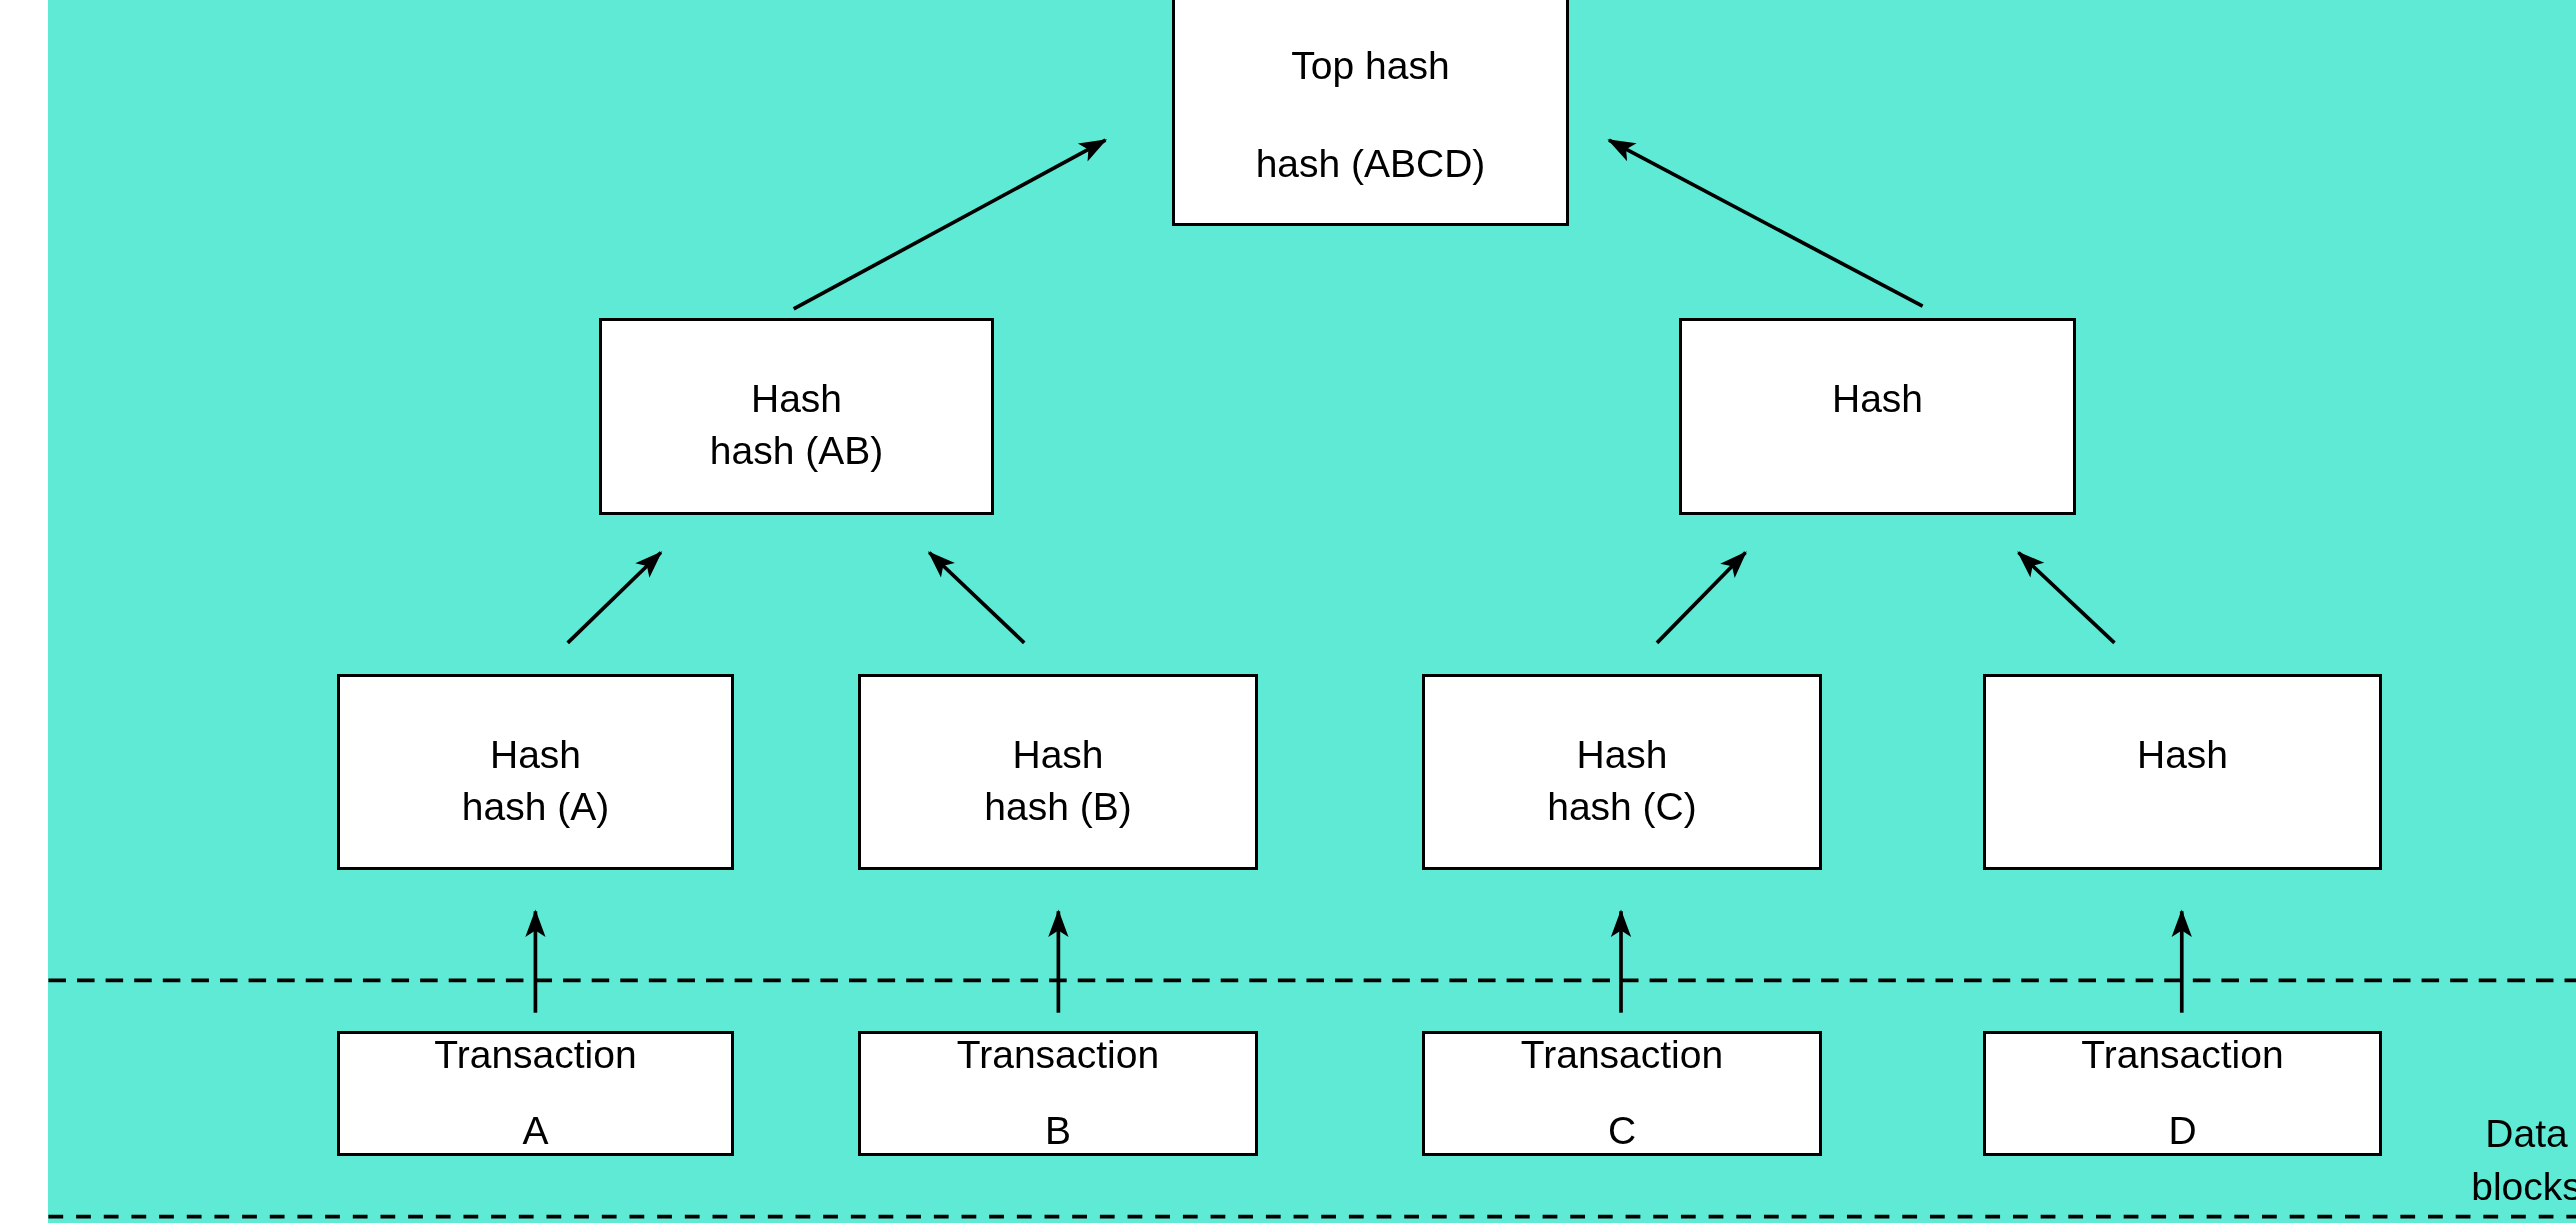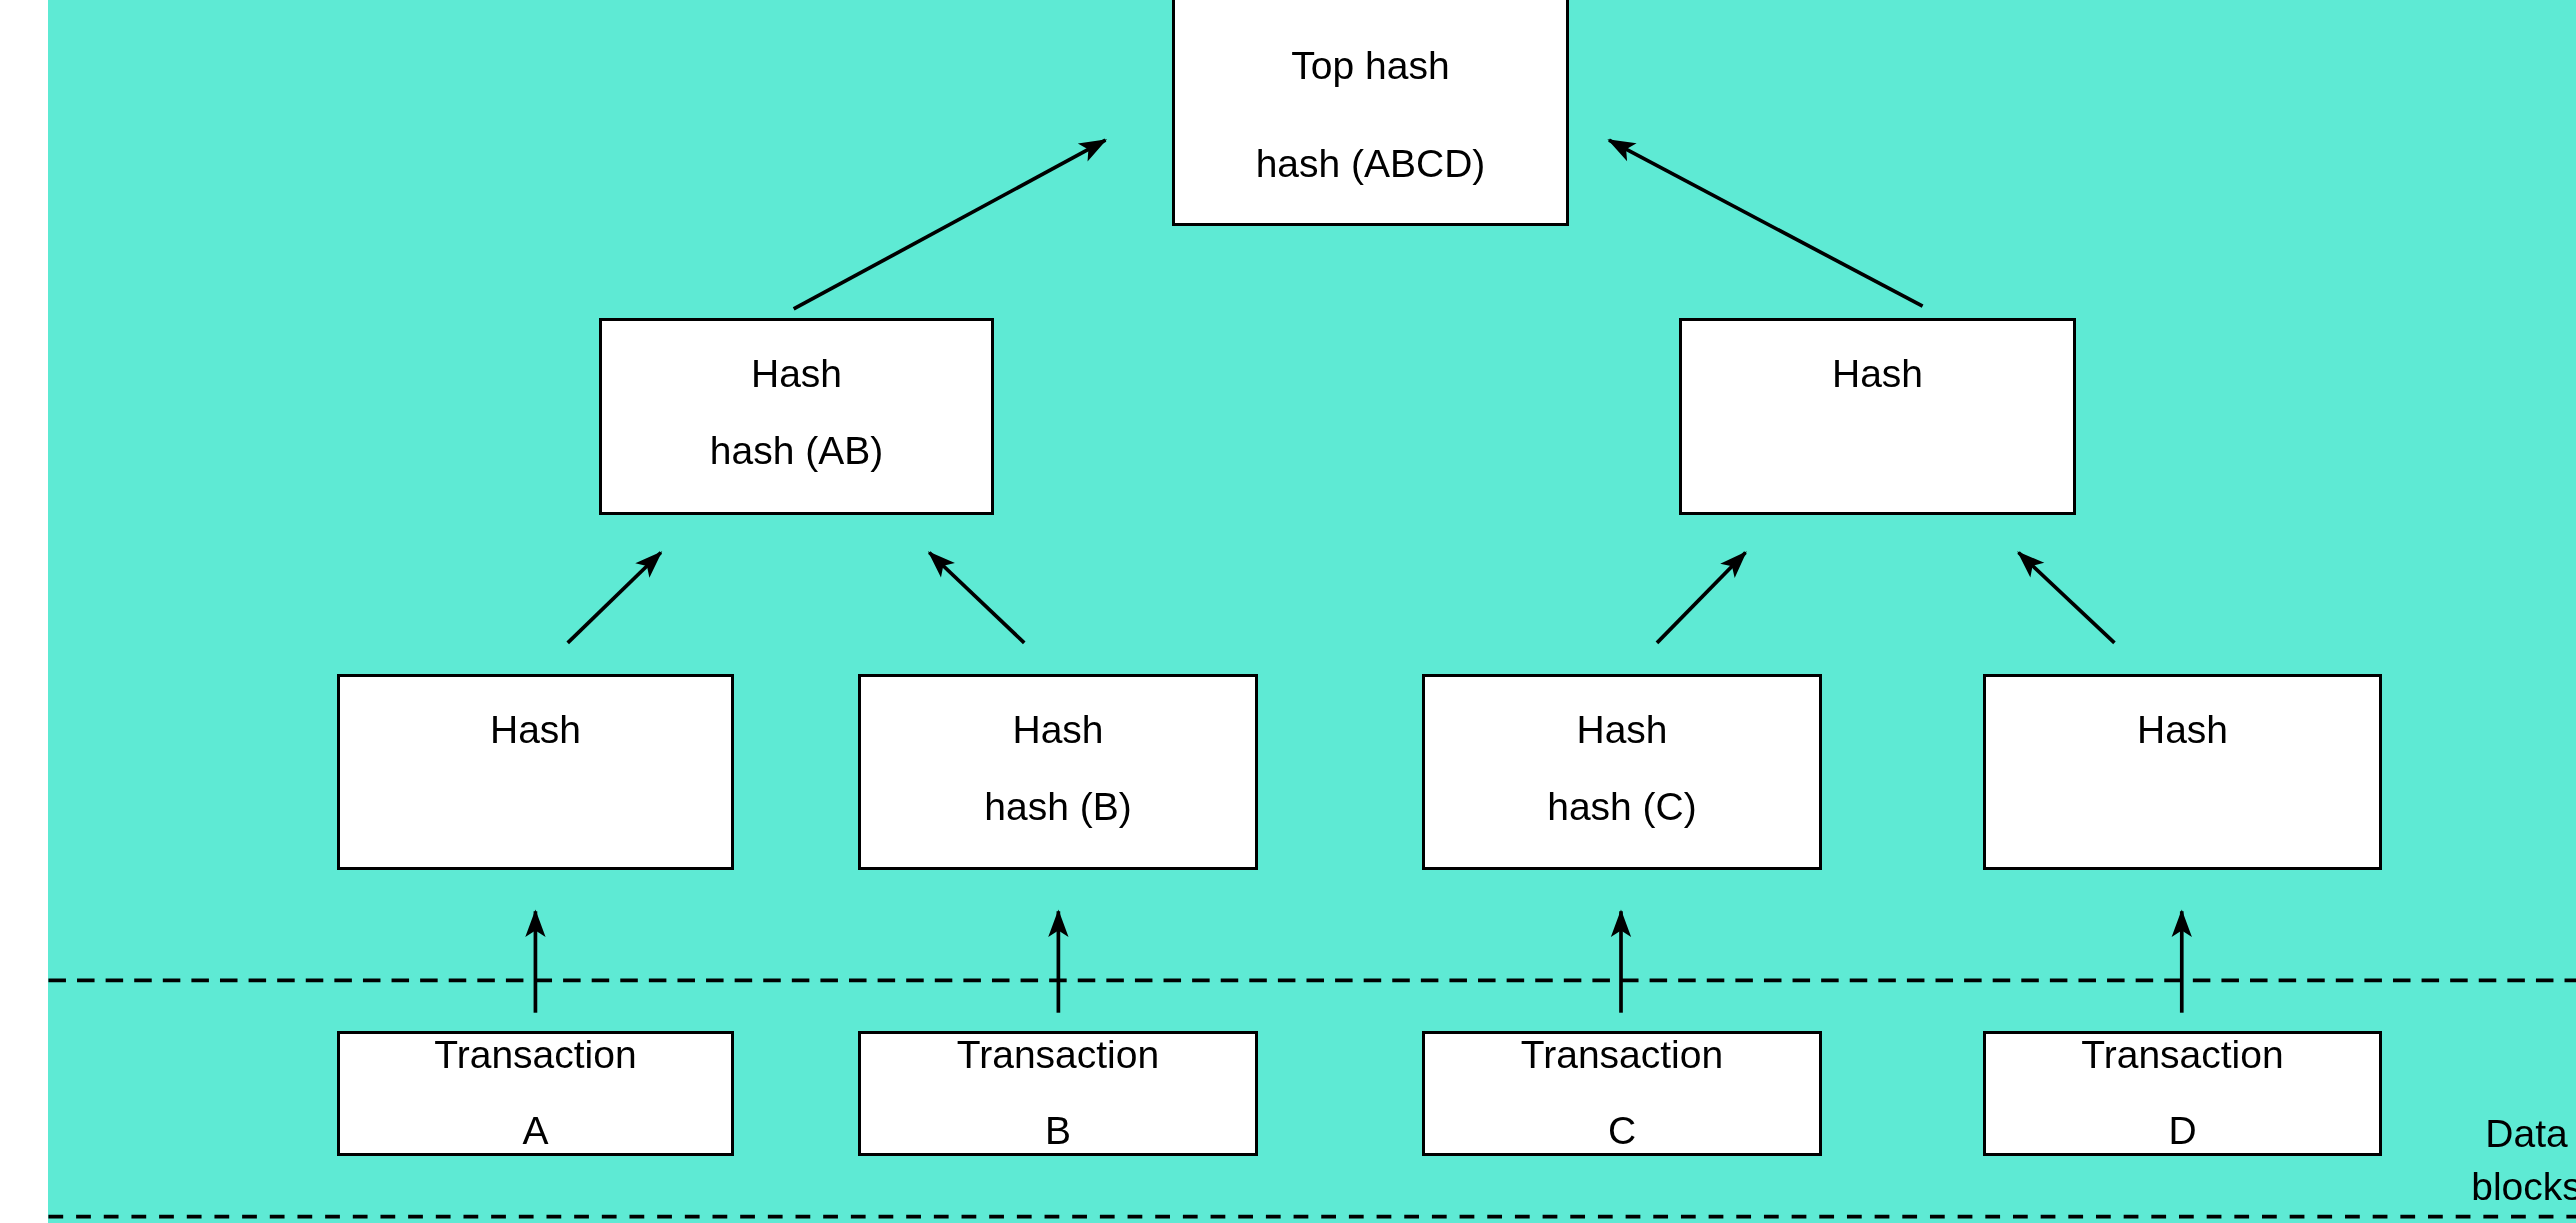--- a/index.html
+++ b/index.html
@@ -20,21 +20,21 @@
   }
   .node .line{
     position:absolute;left:0;width:100%;
     text-align:center;
     font-size:39px;line-height:39px;
     white-space:nowrap;
     color:#000000;
   }
   .node-top .line1{top:54px;}
   .node-top .line2{top:152px;}
-  .node-mid .line1{top:33px;}
+  .node-mid .line1{top:58px;}
   .node-mid .line2{top:110px;}
   .node-tx  .line1{top:1px;}
   .node-tx  .line2{top:77px;}
   .edges-svg{position:absolute;left:0;top:0;width:2576px;height:1223px;}
   .region-label{
     position:absolute;left:2368px;top:1107px;width:221px;
     text-align:center;font-size:39px;line-height:53px;color:#000000;
   }
 </style>
 </head>
@@ -75,20 +75,21 @@
   <div class="node node-mid" style="left:551px;top:318px;width:395px;height:197px;">
     <div class="line line1">Hash</div>
     <div class="line line2">hash (AB)</div>
   </div>
   <div class="node node-mid" style="left:1631px;top:318px;width:397px;height:197px;">
     <div class="line line1">Hash</div>
   </div>
 
   <div class="node node-mid" style="left:289px;top:674px;width:397px;height:196px;">
     <div class="line line1">Hash</div>
+    <div class="line line2">hash (A)</div>
   </div>
   <div class="node node-mid" style="left:810px;top:674px;width:400px;height:196px;">
     <div class="line line1">Hash</div>
     <div class="line line2">hash (B)</div>
   </div>
   <div class="node node-mid" style="left:1374px;top:674px;width:400px;height:196px;">
     <div class="line line1">Hash</div>
     <div class="line line2">hash (C)</div>
   </div>
   <div class="node node-mid" style="left:1935px;top:674px;width:399px;height:196px;">

